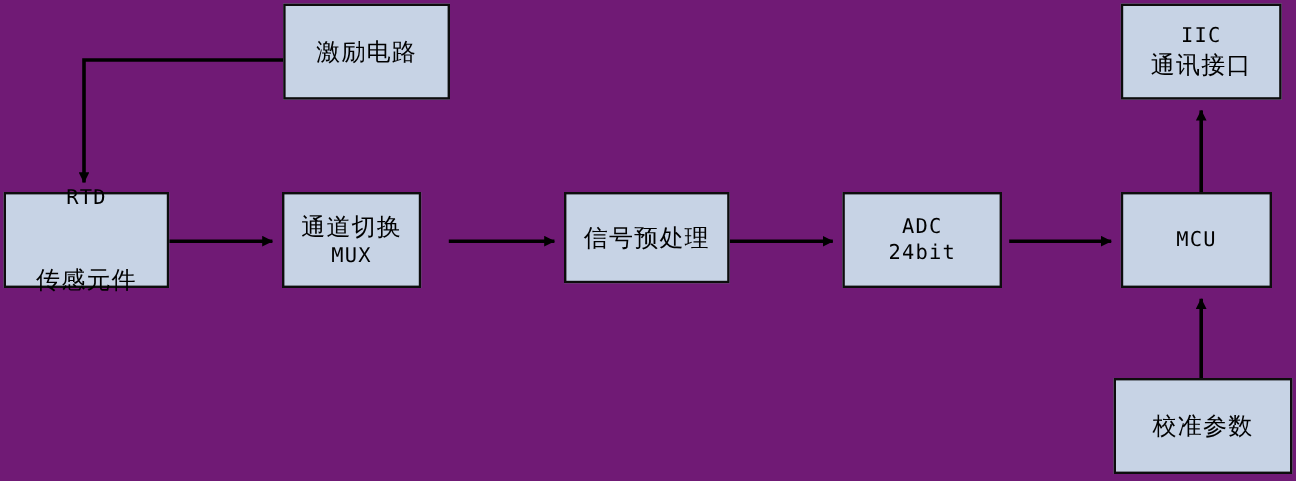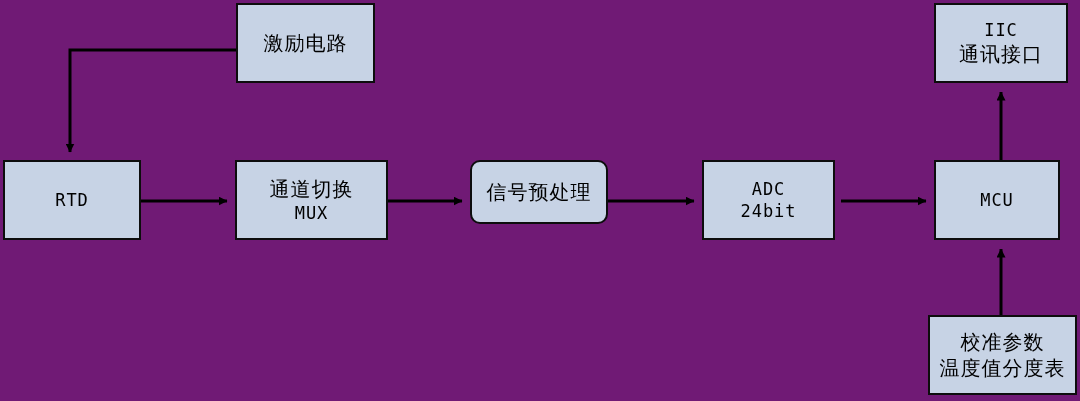--- a/index.html
+++ b/index.html
@@ -53,22 +53,22 @@
   }
   .block .line.cjk {
     font-family: "DejaVu Sans", "Liberation Sans", sans-serif;
     font-size: 20px;
     letter-spacing: 1px;
   }
 
   
   #block-excitation  { left: 236px; top:   3px; width: 139px; height: 80px; }
   #block-rtd         { left:   3px; top: 160px; width: 138px; height: 80px; gap: 44px; }
-  #block-mux         { left: 235px; top: 160px; width: 153px; height: 80px; }
-  #block-preproc     { left: 470px; top: 160px; width: 138px; height: 64px; border-radius: 10px; }
+  #block-mux         { left: 235px; top: 160px; width: 116px; height: 80px; }
+  #block-preproc     { left: 470px; top: 160px; width: 138px; height: 76px; }
   #block-adc         { left: 702px; top: 160px; width: 133px; height: 80px; }
   #block-mcu         { left: 934px; top: 160px; width: 126px; height: 80px; }
   #block-iic         { left: 934px; top:   3px; width: 134px; height: 80px; }
   #block-calib       { left: 928px; top: 315px; width: 149px; height: 80px; }
 </style>
 </head>
 <body>
 
 <div id="diagram-canvas">
 
@@ -99,20 +99,21 @@
 
     <path d="M1001,315 L1001,249" fill="none" stroke="#000000" stroke-width="3" marker-end="url(#arrow-up)"></path>
   </svg>
 
   <div class="block" id="block-excitation">
     <span class="line cjk">激励电路</span>
   </div>
 
   <div class="block" id="block-rtd">
     <span class="line latin">RTD</span>
+    <span class="line cjk">传感元件</span>
   </div>
 
   <div class="block" id="block-mux">
     <span class="line cjk">通道切换</span>
     <span class="line latin">MUX</span>
   </div>
 
   <div class="block" id="block-preproc">
     <span class="line cjk">信号预处理</span>
   </div>
@@ -126,16 +127,15 @@
     <span class="line latin">MCU</span>
   </div>
 
   <div class="block" id="block-iic">
     <span class="line latin">IIC</span>
     <span class="line cjk">通讯接口</span>
   </div>
 
   <div class="block" id="block-calib">
     <span class="line cjk">校准参数</span>
-    <span class="line cjk">温度值分度表</span>
   </div>
 
 </div>
 
 </body></html>

